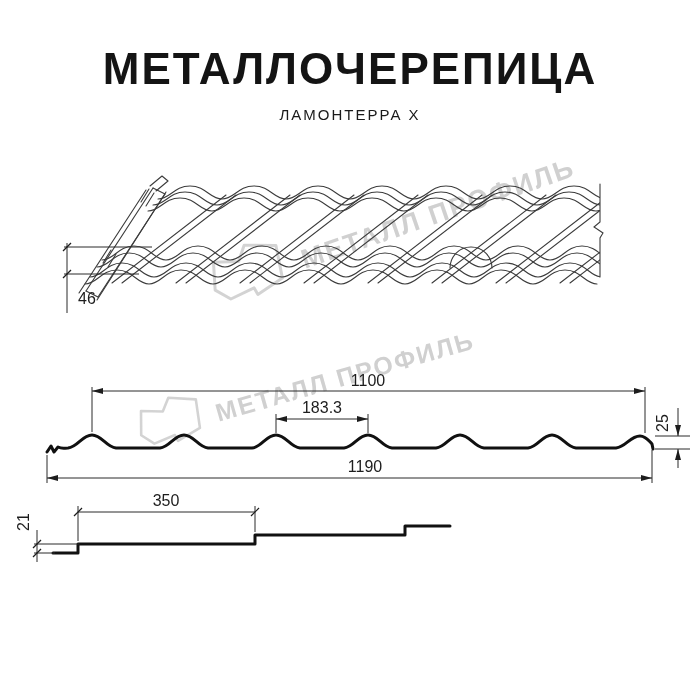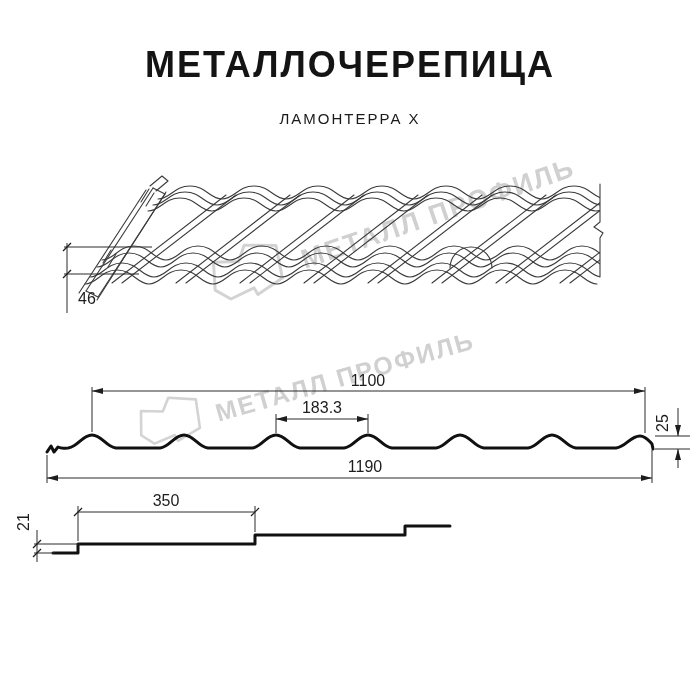--- a/index.html
+++ b/index.html
@@ -1,20 +1,20 @@
 <!DOCTYPE html>
 <html><head>
 <meta charset="utf-8">
 <style>
   html,body{margin:0;padding:0;background:#ffffff;}
   .page{position:relative;width:700px;height:700px;background:#fff;overflow:hidden;
         font-family:"Liberation Sans", sans-serif;}
   header{position:absolute;top:44px;left:0;width:700px;text-align:center;z-index:3;}
-  h1{margin:0;font-size:36px;font-weight:700;letter-spacing:2px;color:#141414;}
-  .subtitle{margin-top:24px;font-size:15px;font-weight:400;letter-spacing:2px;color:#1a1a1a;}
+  h1{margin:0;font-size:44px;font-weight:700;letter-spacing:2px;color:#141414;}
+  .subtitle{margin-top:12px;font-size:15px;font-weight:400;letter-spacing:2px;color:#1a1a1a;}
   svg{position:absolute;top:0;left:0;}
   .thin{stroke:#3c3c3c;stroke-width:1.1;fill:none;stroke-linecap:round;}
   .dimline{stroke:#2a2a2a;stroke-width:1;fill:none;}
   .profile{stroke:#111;stroke-width:3;fill:none;stroke-linejoin:round;stroke-linecap:round;}
   .dimtext{font-family:"Liberation Sans", sans-serif;font-size:16px;fill:#1d1d1d;}
   .arrow{fill:#1d1d1d;stroke:none;}
   .tick{stroke:#1d1d1d;stroke-width:1.2;}
   .wm{fill:#cbcbcb;font-weight:700;letter-spacing:2px;}
   .wmlogo{stroke:#cfcfcf;stroke-width:2;fill:none;stroke-linejoin:round;}
 </style>

